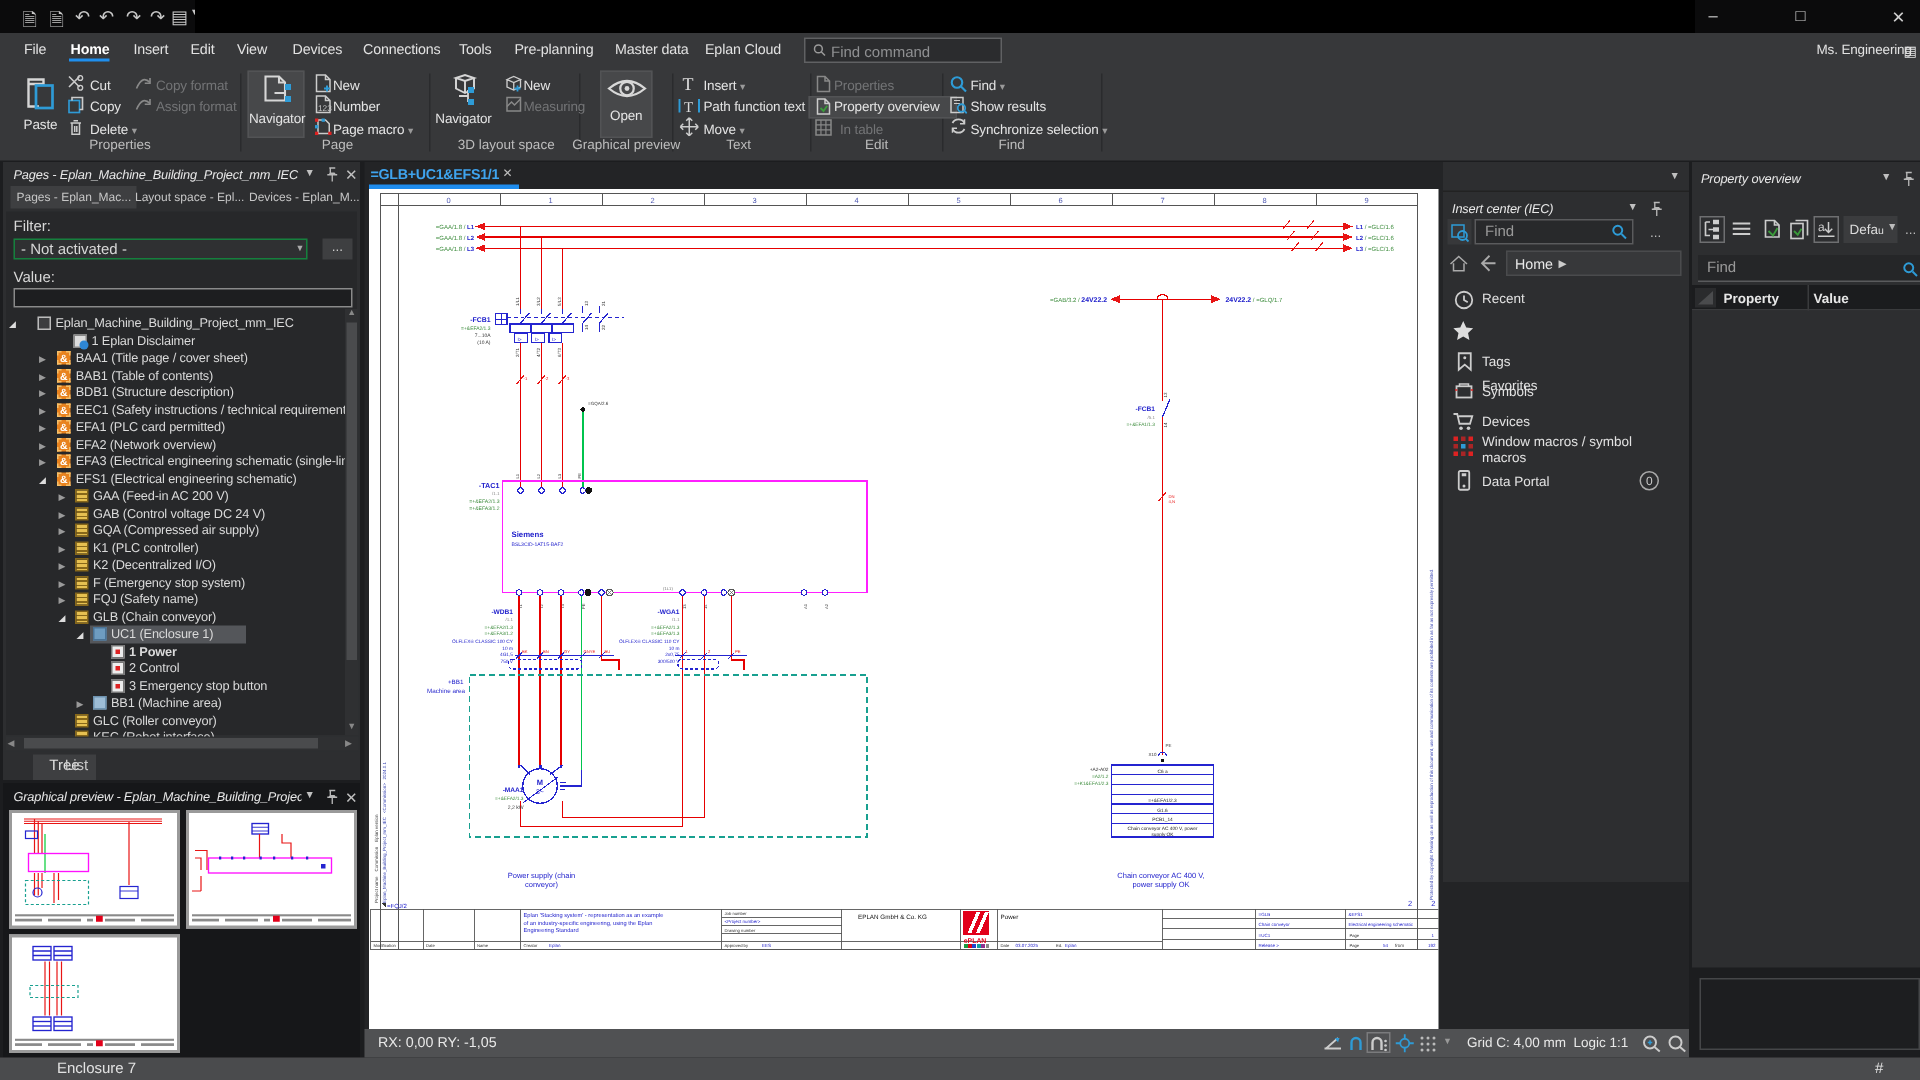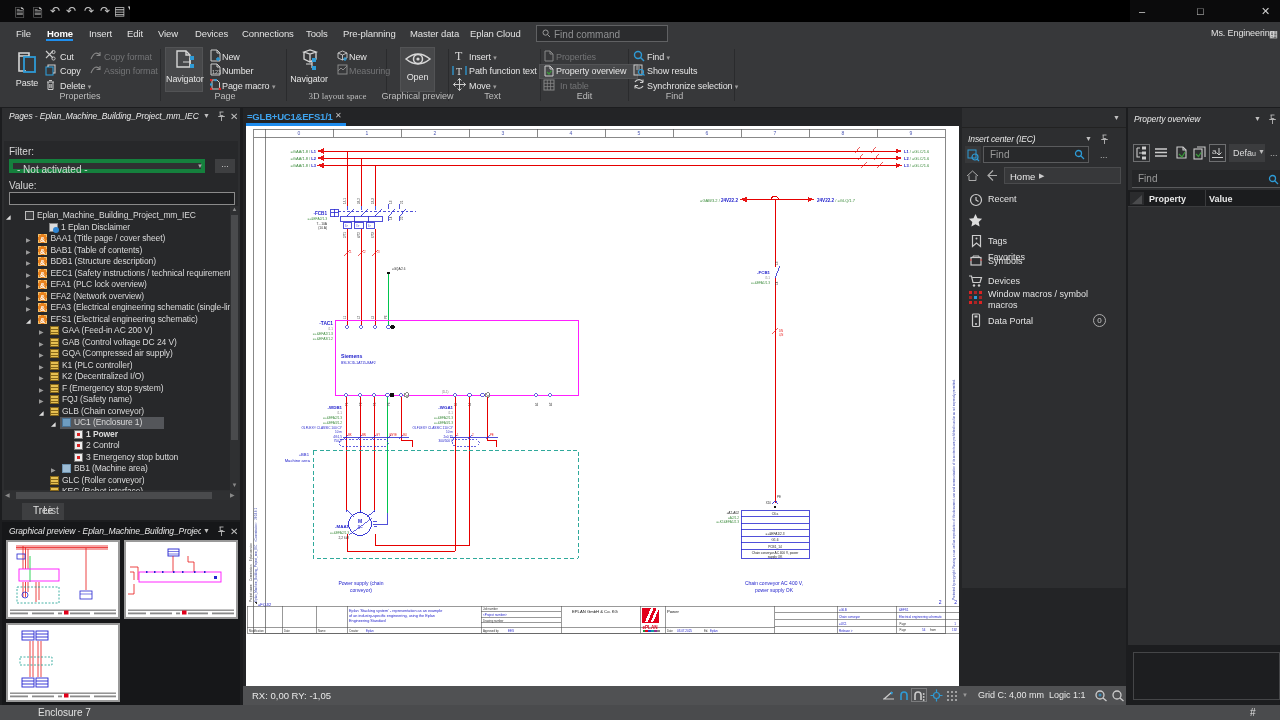--- a/index.html
+++ b/index.html
@@ -99,21 +99,21 @@
   <div class="abs rsep" style="left:160px;"></div>
   <div class="abs rsep" style="left:286px;"></div>
   <div class="abs rsep" style="left:386px;"></div>
   <div class="abs rsep" style="left:448px;"></div>
   <div class="abs rsep" style="left:540px;"></div>
   <div class="abs rsep" style="left:628px;"></div>
   <div class="abs rsep" style="left:734px;"></div>
 
   <div class="abs rgrouplabel" style="left:30px;width:100px;">Properties</div>
   <div class="abs rgrouplabel" style="left:175px;width:100px;">Page</div>
-  <div class="abs rgrouplabel" style="left:290px;width:95px;font-family:Liberation Serif, serif;">3D layout space</div>
+  <div class="abs rgrouplabel" style="left:290px;width:95px;">3D layout space</div>
   <div class="abs rgrouplabel" style="left:370px;width:95px;">Graphical preview</div>
   <div class="abs rgrouplabel" style="left:445px;width:95px;">Text</div>
   <div class="abs rgrouplabel" style="left:537px;width:95px;">Edit</div>
   <div class="abs rgrouplabel" style="left:632px;width:85px;">Find</div>
 
   <div class="abs rbig" style="left:8px;top:2px;width:38px;">
     <svg width="26" height="28" viewBox="0 0 26 28">
         <path d="M5 5 h10 v3 h-10 z M5 5 v18 h7" fill="none" stroke="#d6d6d6" stroke-width="1.6"></path>
         <rect x="10" y="9" width="11" height="15" fill="none" stroke="#2e9bd6" stroke-width="1.8"></rect>
       </svg>
@@ -263,23 +263,28 @@
   </div>
 </div>
 
 <div class="abs" id="pagespanel">
   <div class="abs ptitle" style="left:7px;top:3px;">Pages - Eplan_Machine_Building_Project_mm_IEC</div>
   <span class="abs picons" style="left:201px;top:4px;font-size:7px;">▼</span>
   <span class="abs picons" style="left:215px;top:3px;"><svg width="9" height="11" viewBox="0 0 9 11">
         <path d="M2.5 1 h4 M3.2 1 v3.5 M1.2 5.5 h6.6 M3.2 4.5 h2.6 l.8 1 h-4.2 z M4.5 5.5 v4.5" stroke="#b8b8b8" stroke-width="0.9" fill="none"></path>
       </svg></span>
   <span class="abs picons" style="left:228px;top:3px;">✕</span>
+  <div class="abs" id="pagetabs" style="left:0;top:16px;width:238px;height:16px;">
+    <div class="abs tab" style="left:5px;background:#3e3f41;">Pages - Eplan_Mac...</div>
+    <div class="abs tab" style="left:84px;">Layout space - Epl...</div>
+    <div class="abs tab" style="left:160px;">Devices - Eplan_M...</div>
+  </div>
   <div class="abs" style="left:2px;top:33px;width:234px;height:65px;background:#27282a;"></div>
   <div class="abs" style="left:7px;top:38px;color:#d8d8d8;font-size:10px;">Filter:</div>
-  <div class="abs" style="left:7px;top:51px;width:196px;height:14px;background:#2f3032;border:4px solid #15803d;color:#d8d8d8;font-size:10px;padding:1px 0 0 4px;">- Not activated -</div>
+  <div class="abs" style="left:7px;top:51px;width:196px;height:14px;background:#2f3032;border:1px solid #15803d;color:#d8d8d8;font-size:10px;padding:1px 0 0 4px;">- Not activated -</div>
   <div class="abs" style="left:193px;top:51px;width:10px;height:14px;color:#aaa;font-size:6px;text-align:center;padding-top:4px;">▼</div>
   <div class="abs" style="left:213px;top:51px;width:20px;height:14px;background:#3e3f41;color:#ccc;font-size:9px;text-align:center;">...</div>
   <div class="abs" style="left:7px;top:72px;color:#d8d8d8;font-size:10px;">Value:</div>
   <div class="abs" style="left:7px;top:84px;width:226px;height:13px;background:#1d1e20;border:1px solid #8a8a8a;"></div>
   <div class="abs" id="treearea">
     <div class="trow" style="top:4px;">
         <span class="arrow" style="left:2px;color:#ddd;">◢</span>
         <span class="ticon i-root" style="left:21px;"></span>
         <span class="txt" style="left:33px;">Eplan_Machine_Building_Project_mm_IEC</span>
       </div>
@@ -305,21 +310,21 @@
         <span class="txt" style="left:46.5px;">BDB1 (Structure description)</span>
       </div>
     <div class="trow" style="top:61.5px;">
         <span class="arrow" style="left:22px;">▶</span>
         <span class="ticon i-amp" style="left:34px;">&amp;</span>
         <span class="txt" style="left:46.5px;">EEC1 (Safety instructions / technical requirements)</span>
       </div>
     <div class="trow" style="top:73px;">
         <span class="arrow" style="left:22px;">▶</span>
         <span class="ticon i-amp" style="left:34px;">&amp;</span>
-        <span class="txt" style="left:46.5px;">EFA1 (PLC lock overview)</span>
+        <span class="txt" style="left:46.5px;">EFA1 (PLC card permitted)</span>
       </div>
     <div class="trow" style="top:84.5px;">
         <span class="arrow" style="left:22px;">▶</span>
         <span class="ticon i-amp" style="left:34px;">&amp;</span>
         <span class="txt" style="left:46.5px;">EFA2 (Network overview)</span>
       </div>
     <div class="trow" style="top:96px;">
         <span class="arrow" style="left:22px;">▶</span>
         <span class="ticon i-amp" style="left:34px;">&amp;</span>
         <span class="txt" style="left:46.5px;">EFA3 (Electrical engineering schematic (single-line</span>

